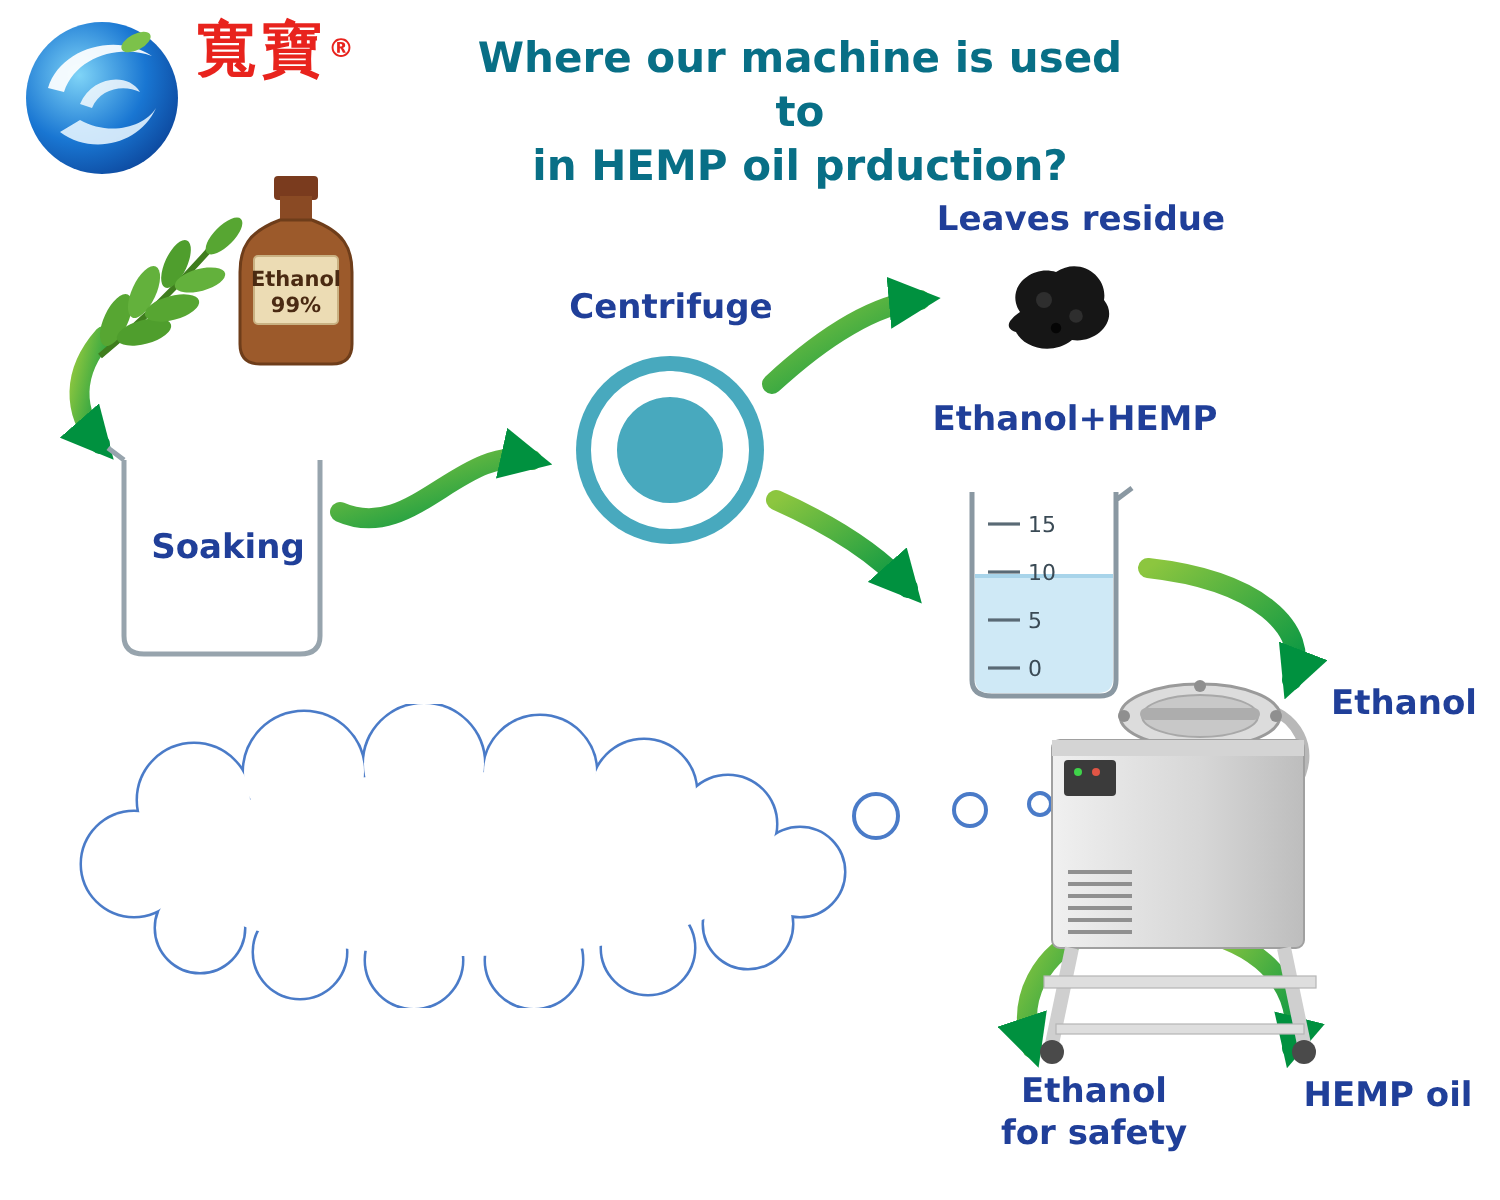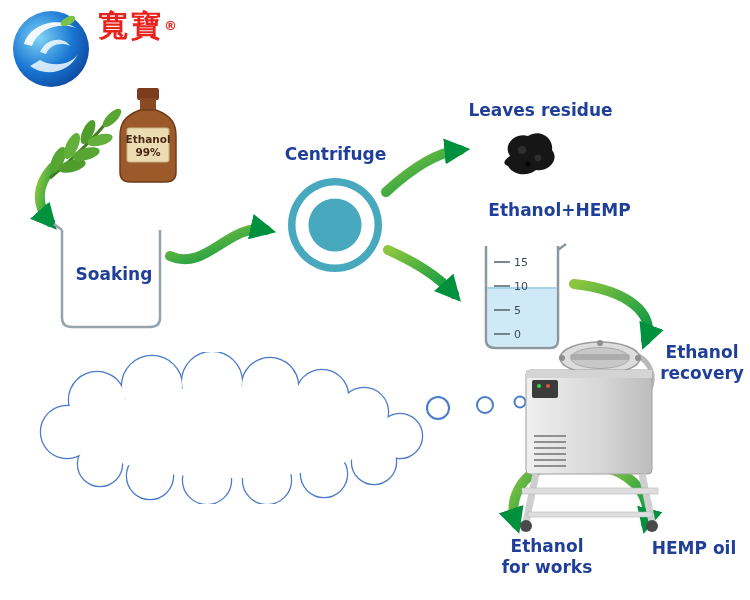--- a/index.html
+++ b/index.html
@@ -55,20 +55,24 @@
     <circle cx="41" cy="41" r="38" fill="url(#lg)"></circle>
     <path d="M 14,36 C 20,16 48,8 66,20 C 50,14 28,20 22,38 Z" fill="#ffffff" opacity="0.92"></path>
     <path d="M 20,58 C 36,70 60,64 68,46 C 62,56 44,60 30,52 Z" fill="#e8f6ff" opacity="0.88"></path>
     <path d="M 30,44 C 36,30 54,28 60,38 C 52,34 40,36 36,46 Z" fill="#ffffff" opacity="0.8"></path>
     <ellipse cx="58" cy="13" rx="8" ry="4" fill="#7cc24a" transform="rotate(-28 58 13)"></ellipse>
   </svg>
   <div class="abs" style="left:98px;top:10px;">
     <span class="brand-cn">寬寶</span><span class="brand-reg">®</span>
   </div>
 
+  <div class="abs title" style="left:225px;top:16px;width:350px;">
+    <div>Where our machine is used to</div>
+    <div>in HEMP oil prduction?</div>
+  </div>
 
   <svg class="abs" style="left:42px;top:108px;" width="80" height="75">
     <path d="M 8,70 C 30,52 52,30 72,6" stroke="#3f7d1e" stroke-width="3" fill="none"></path>
     <ellipse cx="16" cy="52" rx="14" ry="6" fill="#57a632" transform="rotate(-65 16 52)"></ellipse>
     <ellipse cx="30" cy="38" rx="14" ry="6" fill="#63b13c" transform="rotate(-65 30 38)"></ellipse>
     <ellipse cx="46" cy="24" rx="13" ry="5.5" fill="#4f9e2d" transform="rotate(-65 46 24)"></ellipse>
     <ellipse cx="30" cy="58" rx="14" ry="6" fill="#4f9e2d" transform="rotate(-15 30 58)"></ellipse>
     <ellipse cx="44" cy="46" rx="14" ry="6" fill="#57a632" transform="rotate(-15 44 46)"></ellipse>
     <ellipse cx="58" cy="32" rx="13" ry="5.5" fill="#63b13c" transform="rotate(-15 58 32)"></ellipse>
     <ellipse cx="70" cy="10" rx="12" ry="5" fill="#57a632" transform="rotate(-45 70 10)"></ellipse>
@@ -101,21 +105,21 @@
 
   <div class="abs lbl" style="left:468px;top:100px;width:145px;text-align:center;">Leaves residue</div>
   <svg class="abs" style="left:492px;top:126px;" width="68" height="52">
     <path d="M 18,30 C 10,18 24,6 36,10 C 48,2 62,12 60,24 C 68,34 56,46 44,44
              C 34,52 20,48 16,40 C 10,38 12,34 18,30 Z" fill="#161616"></path>
     <circle cx="30" cy="24" r="4" fill="#2e2e2e"></circle>
     <circle cx="46" cy="32" r="3.4" fill="#2e2e2e"></circle>
     <circle cx="36" cy="38" r="2.6" fill="#050505"></circle>
   </svg>
 
-  <div class="abs lbl" style="left:477px;top:200px;width:165px;">
+  <div class="abs lbl" style="left:455px;top:200px;width:165px;">
     <div>Ethanol+HEMP</div>
   </div>
   <svg class="abs" style="left:476px;top:242px;" width="92" height="112">
     <path d="M 11.5,46 L 80.5,46 L 80.5,97 Q 80.5,104.5 73,104.5 L 19,104.5
              Q 11.5,104.5 11.5,97 Z" fill="#cfe9f6"></path>
     <line x1="11.5" y1="46" x2="80.5" y2="46" stroke="#a8d4ea" stroke-width="2"></line>
     <path d="M 82,8 L 90,2 M 10,4 L 10,98 Q 10,106 20,106 L 74,106 Q 82,106 82,98 L 82,4" stroke="#8a98a2" stroke-width="2.5" fill="none"></path>
     <g stroke="#5a6a75" stroke-width="1.6">
       <line x1="18" y1="20" x2="34" y2="20"></line>
       <line x1="18" y1="44" x2="34" y2="44"></line>
@@ -197,24 +201,23 @@
       <line x1="28" y1="138" x2="18" y2="186"></line>
         <line x1="134" y1="138" x2="144" y2="186"></line>
     </g>
     <rect x="14" y="152" width="136" height="6" fill="#dedede" stroke="#b5b5b5" stroke-width="0.6"></rect>
     <rect x="20" y="176" width="124" height="5" fill="#dedede" stroke="#b5b5b5" stroke-width="0.6"></rect>
     <circle cx="18" cy="190" r="6" fill="#4a4a4a"></circle>
       <circle cx="144" cy="190" r="6" fill="#4a4a4a"></circle>
   </svg>
   <div class="abs lbl" style="left:656px;top:342px;width:92px;">
     <div>Ethanol</div>
-    <div>recovery</div>
   </div>
 
   <div class="abs lbl" style="left:492px;top:536px;width:110px;">
     <div>Ethanol</div>
-    <div>for works</div>
+    <div>for safety</div>
   </div>
   <div class="abs lbl" style="left:624px;top:538px;width:140px;">
     <div>HEMP oil</div>
   </div>
 
 </div>
 
 </body></html>

